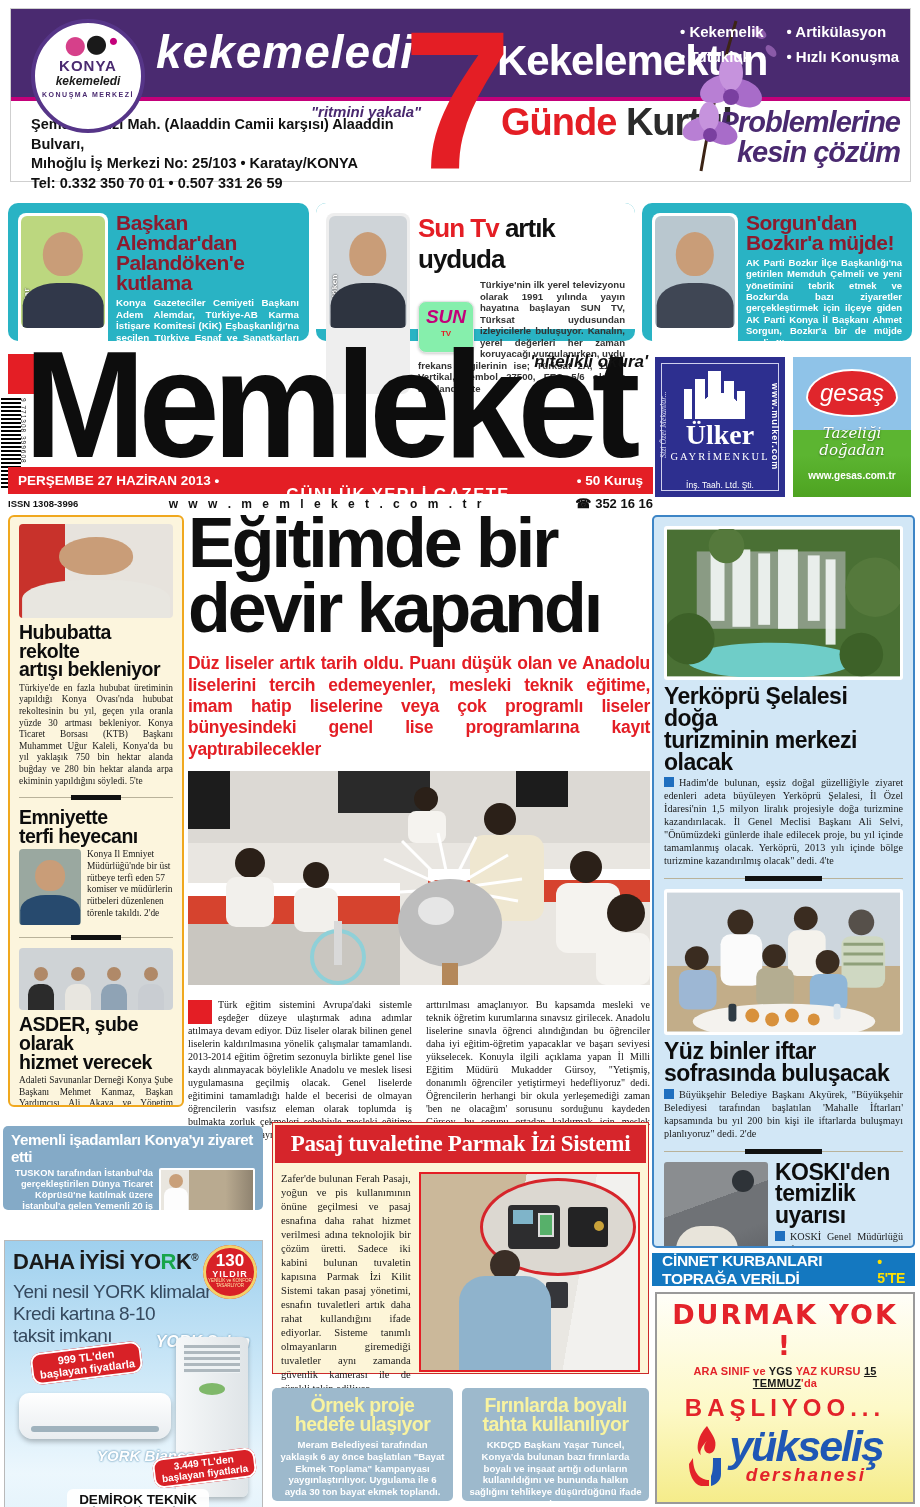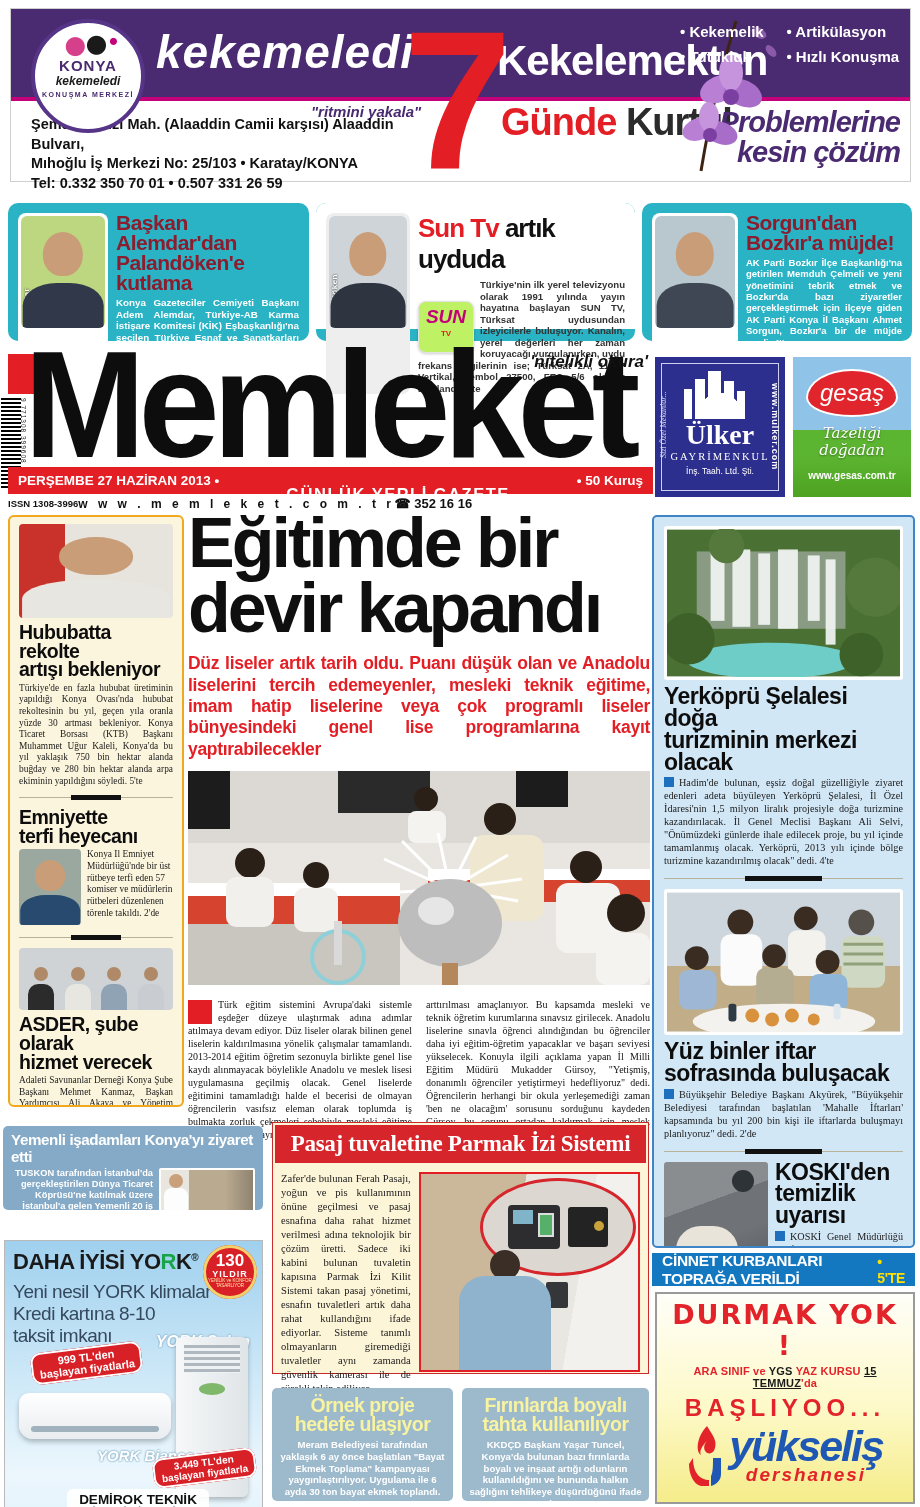--- a/index.html
+++ b/index.html
@@ -50,42 +50,42 @@
   #red-square{left:8px;top:354px;width:40px;height:40px;background:#e41e25;}
   #barcode{left:1px;top:398px;width:20px;height:92px;background:repeating-linear-gradient(180deg,#000 0 2px,#fff 2px 4px);}
   #barcode-num{left:20px;top:398px;height:92px;writing-mode:vertical-rl;font-size:6.5px;color:#222;letter-spacing:1px;}
   #mast-title{left:24px;top:332px;width:640px;font-size:146px;font-weight:bold;letter-spacing:-7px;
               color:#0d0d0d;line-height:1;transform:scaleY(1.04);}
   #motto{left:388px;top:352px;width:260px;text-align:right;font-size:17px;font-weight:bold;font-style:italic;color:#111;}
   #red-strip{left:8px;top:467px;width:645px;height:27px;background:#e41e25;color:#fff;display:flex;
              align-items:center;justify-content:space-between;padding:0 10px;box-sizing:border-box;font-weight:bold;}
   #red-strip .mid{font-size:16.5px;letter-spacing:1.5px;margin-top:27px;}
   #red-strip .sml{font-size:13.5px;}
-  #info-row{left:8px;top:496px;width:645px;display:flex;align-items:center;color:#111;}
+  #info-row{left:8px;top:496px;width:645px;display:flex;align-items:center;justify-content:space-between;color:#111;}
   #issn{font-size:9.5px;font-weight:bold;}
   #site{font-size:12px;font-weight:bold;letter-spacing:3.5px;}
   #phone{font-size:13px;font-weight:bold;}
   
   #ulker-ad{left:655px;top:357px;width:130px;height:140px;background:#2d2f8f;color:#fff;text-align:center;
             box-sizing:border-box;border:2px solid #2d2f8f;}
   #ulker-inner{position:absolute;inset:4px;border:1px solid #cfd0ee;}
   #ulker-script{position:absolute;left:2px;top:6px;height:120px;writing-mode:vertical-rl;transform:rotate(180deg);
                 font-size:8px;font-style:italic;color:#d8d9f2;font-family:"Liberation Serif",serif;}
   #ulker-web{position:absolute;right:3px;top:8px;height:120px;writing-mode:vertical-rl;
              font-size:9px;font-weight:bold;letter-spacing:1px;}
   #ulker-bldg{margin:12px auto 2px;width:84px;height:48px;background:
      linear-gradient(#fff,#fff) 6px 18px/8px 30px no-repeat,
      linear-gradient(#fff,#fff) 17px 8px/10px 40px no-repeat,
      linear-gradient(#fff,#fff) 30px 0px/13px 48px no-repeat,
      linear-gradient(#fff,#fff) 46px 10px/10px 38px no-repeat,
      linear-gradient(#fff,#fff) 59px 20px/8px 28px no-repeat,
      radial-gradient(ellipse at 50% 100%,#fff 0 38%,transparent 39%);}
   #ulker-name{font-family:"Liberation Serif",serif;font-weight:bold;font-size:28px;line-height:1;}
   #ulker-sub{font-family:"Liberation Serif",serif;font-size:10.5px;letter-spacing:2px;margin-top:2px;}
-  #ulker-sub2{font-size:8.5px;margin-top:4px;}
+  #ulker-sub2{font-size:8.5px;margin-top:18px;}
   #gesas-ad{left:793px;top:357px;width:118px;height:140px;text-align:center;color:#fff;box-sizing:border-box;
      background:linear-gradient(180deg,#8fc3e8 0 52%,#5cb531 52% 70%,#4ea321);overflow:hidden;}
   #gesas-blob{margin:12px auto 0;width:88px;height:44px;background:#e0262c;border:2px solid #fff;
      border-radius:50% 50% 50% 50%/60% 60% 40% 40%;display:flex;align-items:center;justify-content:center;
      font-weight:normal;font-style:italic;font-size:24px;}
   #gesas-slogan{font-family:"DejaVu Serif",serif;font-style:italic;font-size:15px;line-height:1.15;margin-top:8px;
      text-shadow:0 1px 2px rgba(0,0,0,.4);}
   #gesas-web{font-size:10px;font-weight:bold;margin-top:10px;}
   
   #left-col{left:8px;top:515px;width:176px;height:592px;background:#fcf5dd;border:2px solid #f0a81e;
@@ -286,21 +286,21 @@
       <div class="photo-frame" style="background:#eee;">
         <div class="portrait" style="width:78px;height:112px;--pbg:#cfd4d8;--suit:#2e3440;">
           <span class="vlabel">Palandöken</span>
         </div>
       </div>
       <div style="flex:1;">
         <div style="font-weight:bold;font-size:26px;letter-spacing:-1px;">
           <span style="color:#e41e25;">Sun Tv</span><span style="color:#111;"> artık uyduda</span>
         </div>
         <div class="story-body" style="color:#333;font-size:9.6px;">
-          <span style="float:left;width:54px;height:50px;background:#bef264;border:1px solid #e3e3e3;border-radius:8px;
+          <span style="float:left;width:54px;height:50px;background:#86efac;border:1px solid #e3e3e3;border-radius:8px;
                        margin:22px 6px 0 0;text-align:center;box-shadow:0 1px 3px rgba(0,0,0,.2);">
             <span style="display:block;font-style:italic;font-size:19px;color:#c4007a;margin-top:4px;">SUN</span>
             <span style="display:block;font-size:8px;color:#e41e25;">TV</span>
           </span>
           <span>Türkiye'nin ilk yerel televizyonu olarak 1991 yılında yayın hayatına başlayan SUN TV, Türksat uydusundan izleyicilerle buluşuyor. Kanalın, yerel değerleri her zaman koruyacağı vurgulanırken, uydu frekans bilgilerinin ise; Türksat 2A, 11957 Vertikal, Sembol 27500, FEC 5/6 olduğu açıklandı. 5'te</span>
         </div>
       </div>
     </div>
   </div>
 

